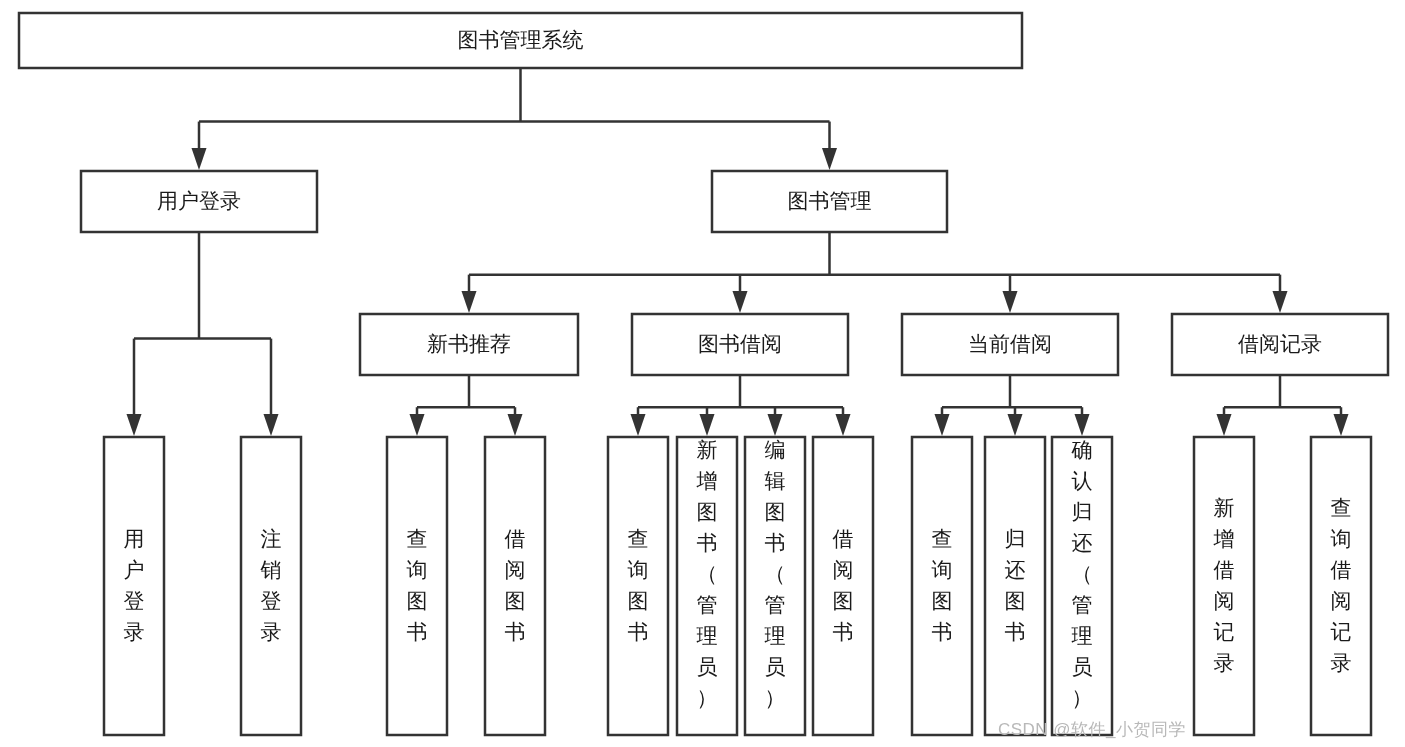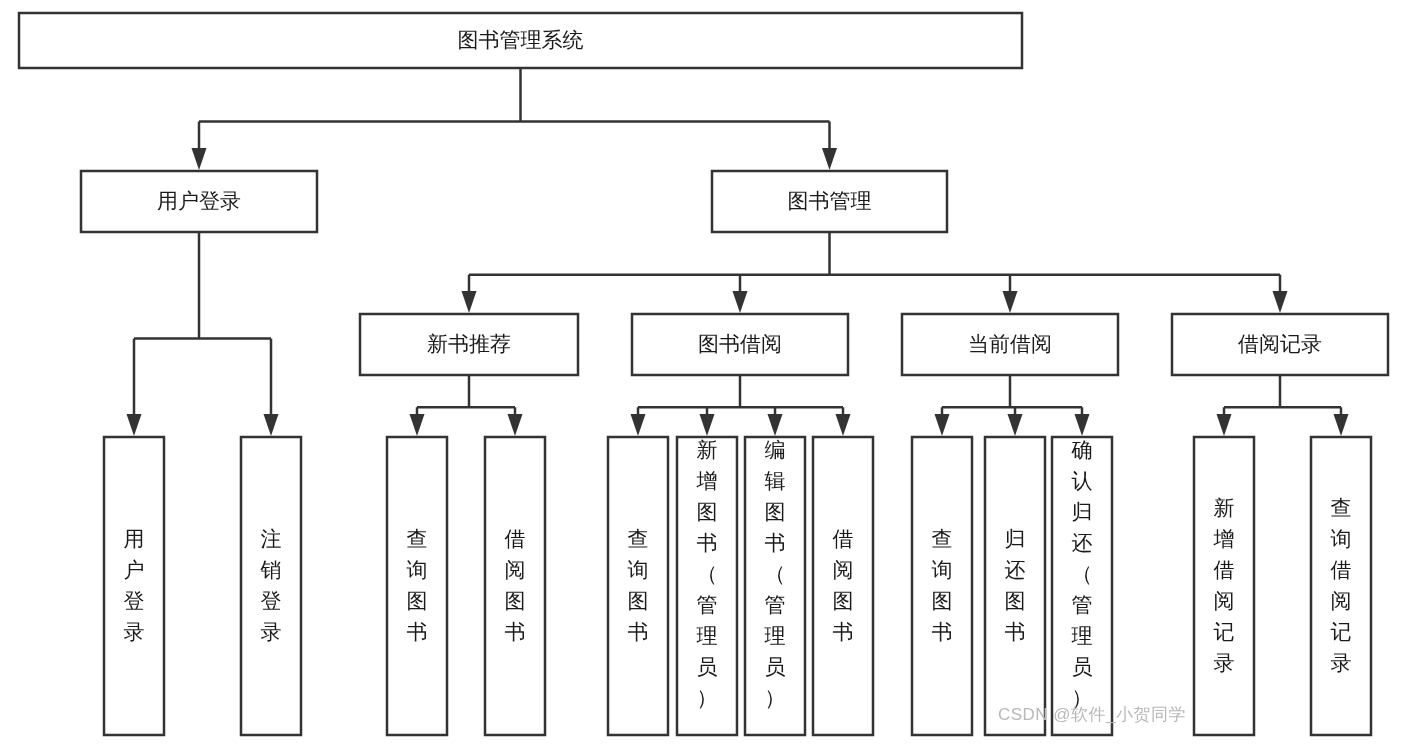--- a/index.html
+++ b/index.html
@@ -50,21 +50,21 @@
   }
   .node-label-v {
     font-family: "Liberation Sans", "DejaVu Sans", sans-serif;
     font-size: 21px;
     fill: #1a1a1a;
     text-anchor: middle;
   }
   .watermark-text {
     position: absolute;
     right: 8px;
-    bottom: 21px;
+    bottom: 6px;
     font-family: "Liberation Sans", "DejaVu Sans", sans-serif;
     font-size: 17px;
     color: #b8b8b8;
     white-space: nowrap;
     letter-spacing: 0.5px;
     user-select: none;
   }
 </style>
 </head>
 <body>

